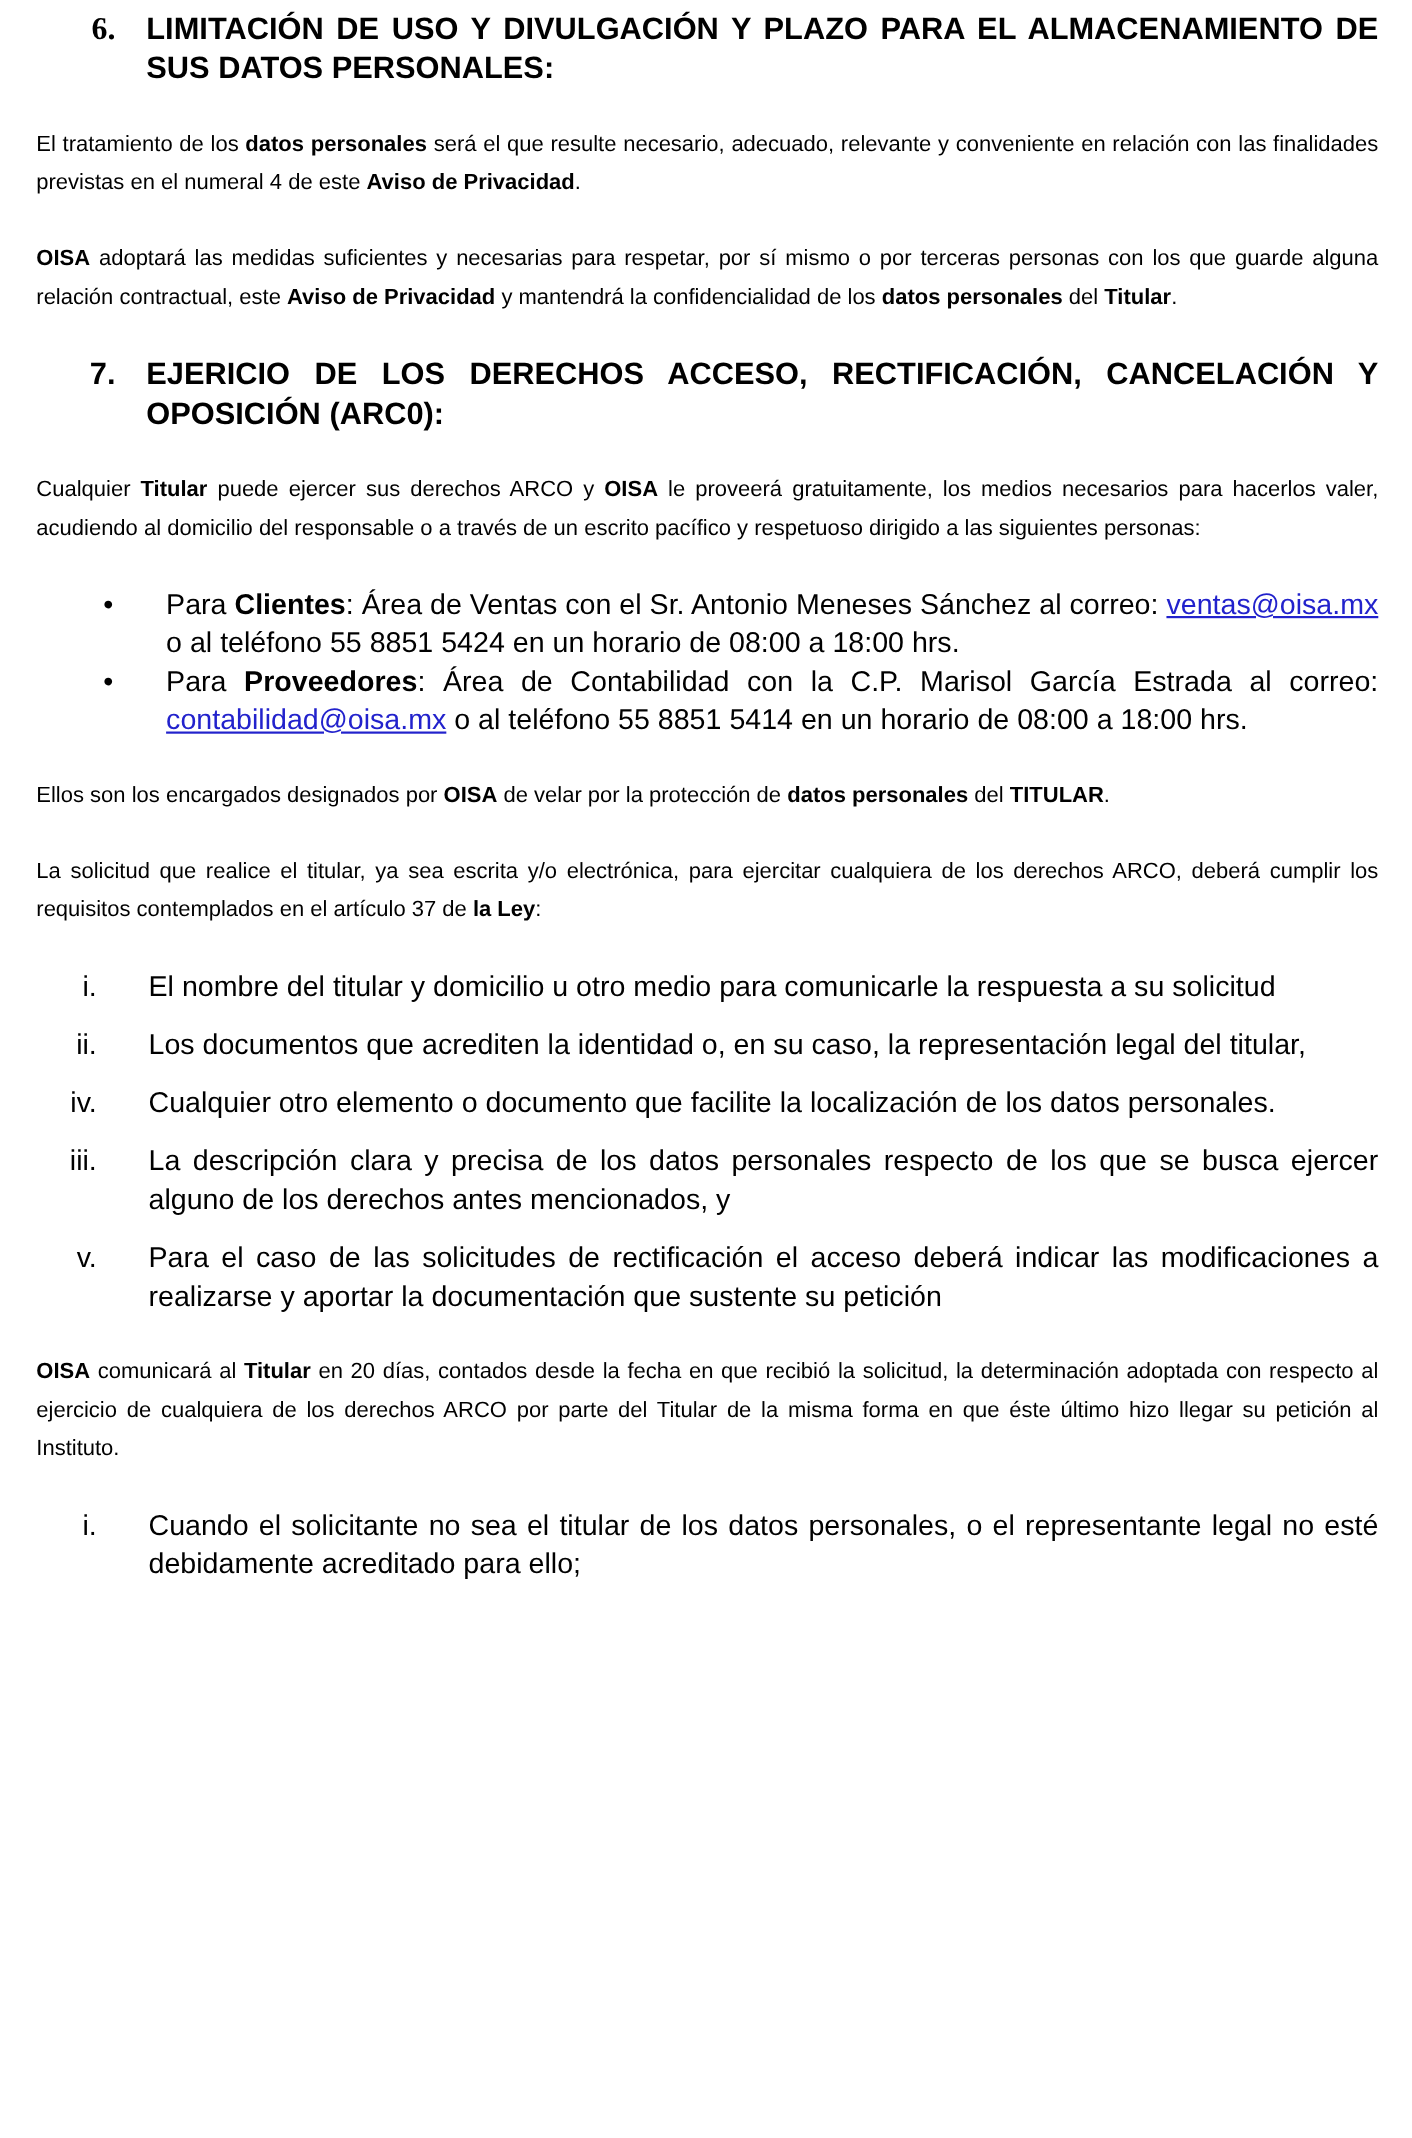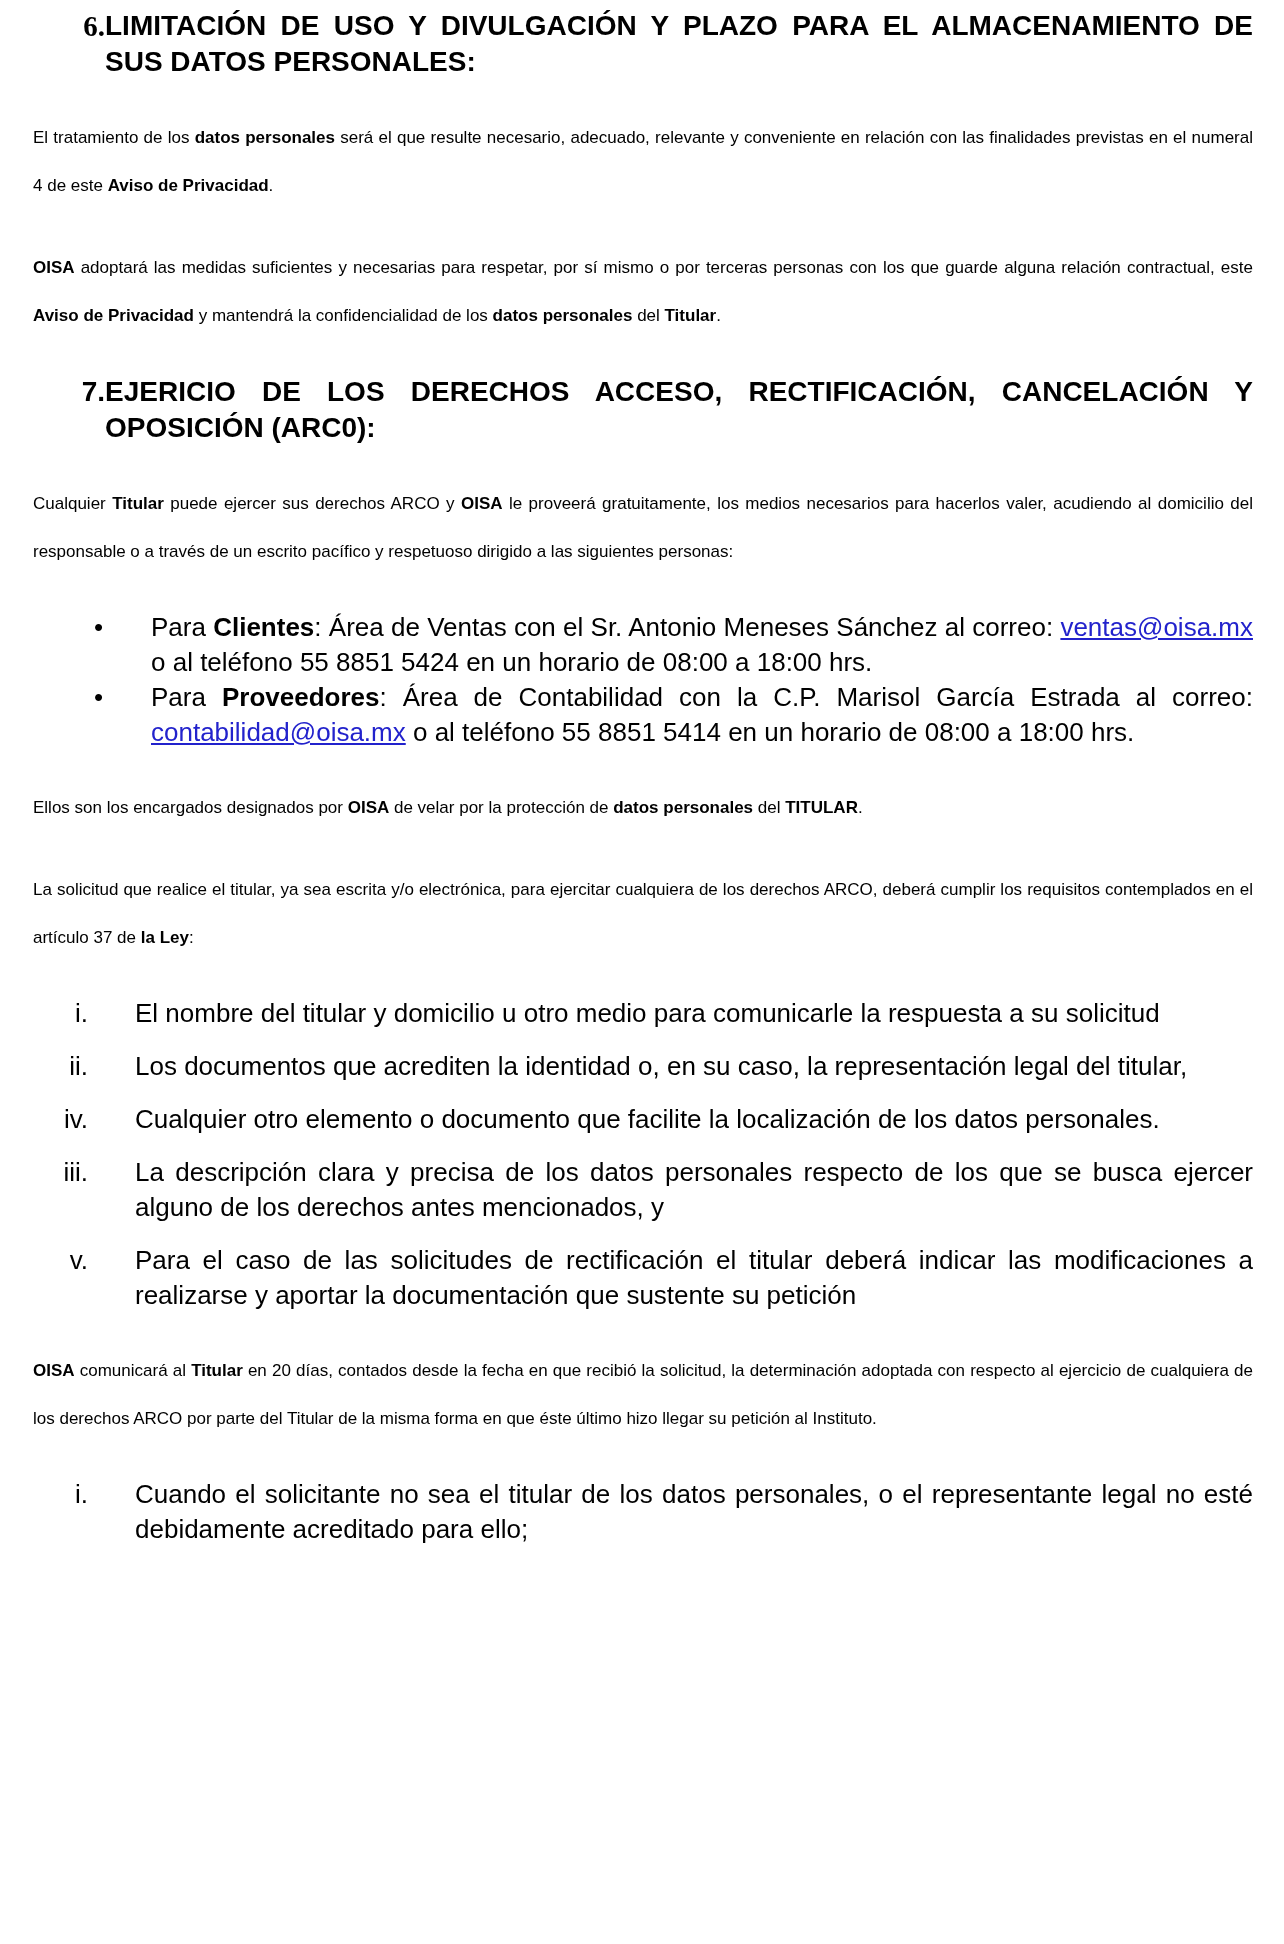--- a/index.html
+++ b/index.html
@@ -26,26 +26,27 @@
     flex: 0 0 72px;
     text-align: right;
   }
   .heading .h-marker.serif {
     font-family: "Liberation Serif", "DejaVu Serif", serif;
     font-weight: 600;
     font-size: 29px;
   }
   .heading .h-text {
     flex: 1;
+    margin-left: 28px;
     text-align: justify;
   }
   
   .para {
-    font-size: 17px;
-    line-height: 48px;
+    font-size: 20px;
+    line-height: 35px;
     text-align: justify;
     margin: 12px 0 34px 0;
   }
   
   .bullet-list { margin: 0 0 34px 0; }
   .bullet-item {
     display: flex;
     font-size: 26px;
     line-height: 35px;
     margin: 0;
@@ -133,21 +134,21 @@
     <div class="roman-item">
       <span class="r-marker">iv.</span>
       <span class="r-text"><span>Cualquier otro elemento o documento que facilite la localización de los datos personales.</span></span>
     </div>
     <div class="roman-item">
       <span class="r-marker">iii.</span>
       <span class="r-text"><span>La descripción clara y precisa de los datos personales respecto de los que se busca ejercer alguno de los derechos antes mencionados, y</span></span>
     </div>
     <div class="roman-item">
       <span class="r-marker">v.</span>
-      <span class="r-text"><span>Para el caso de las solicitudes de rectificación el titular deberá indicar las modificaciones a realizarse y aportar la documentación que sustente su petición</span></span>
+      <span class="r-text"><span>Para el caso de las solicitudes de rectificación el acceso deberá indicar las modificaciones a realizarse y aportar la documentación que sustente su petición</span></span>
     </div>
   </div>
 
   <p class="para"><span class="b">OISA</span><span> comunicará al </span><span class="b">Titular</span><span> en 20 días, contados desde la fecha en que recibió la solicitud, la determinación adoptada con respecto al ejercicio de cualquiera de los derechos ARCO por parte del Titular de la misma forma en que éste último hizo llegar su petición al Instituto.</span></p>
 
 
 
   <div class="roman-list last">
     <div class="roman-item">
       <span class="r-marker">i.</span>

